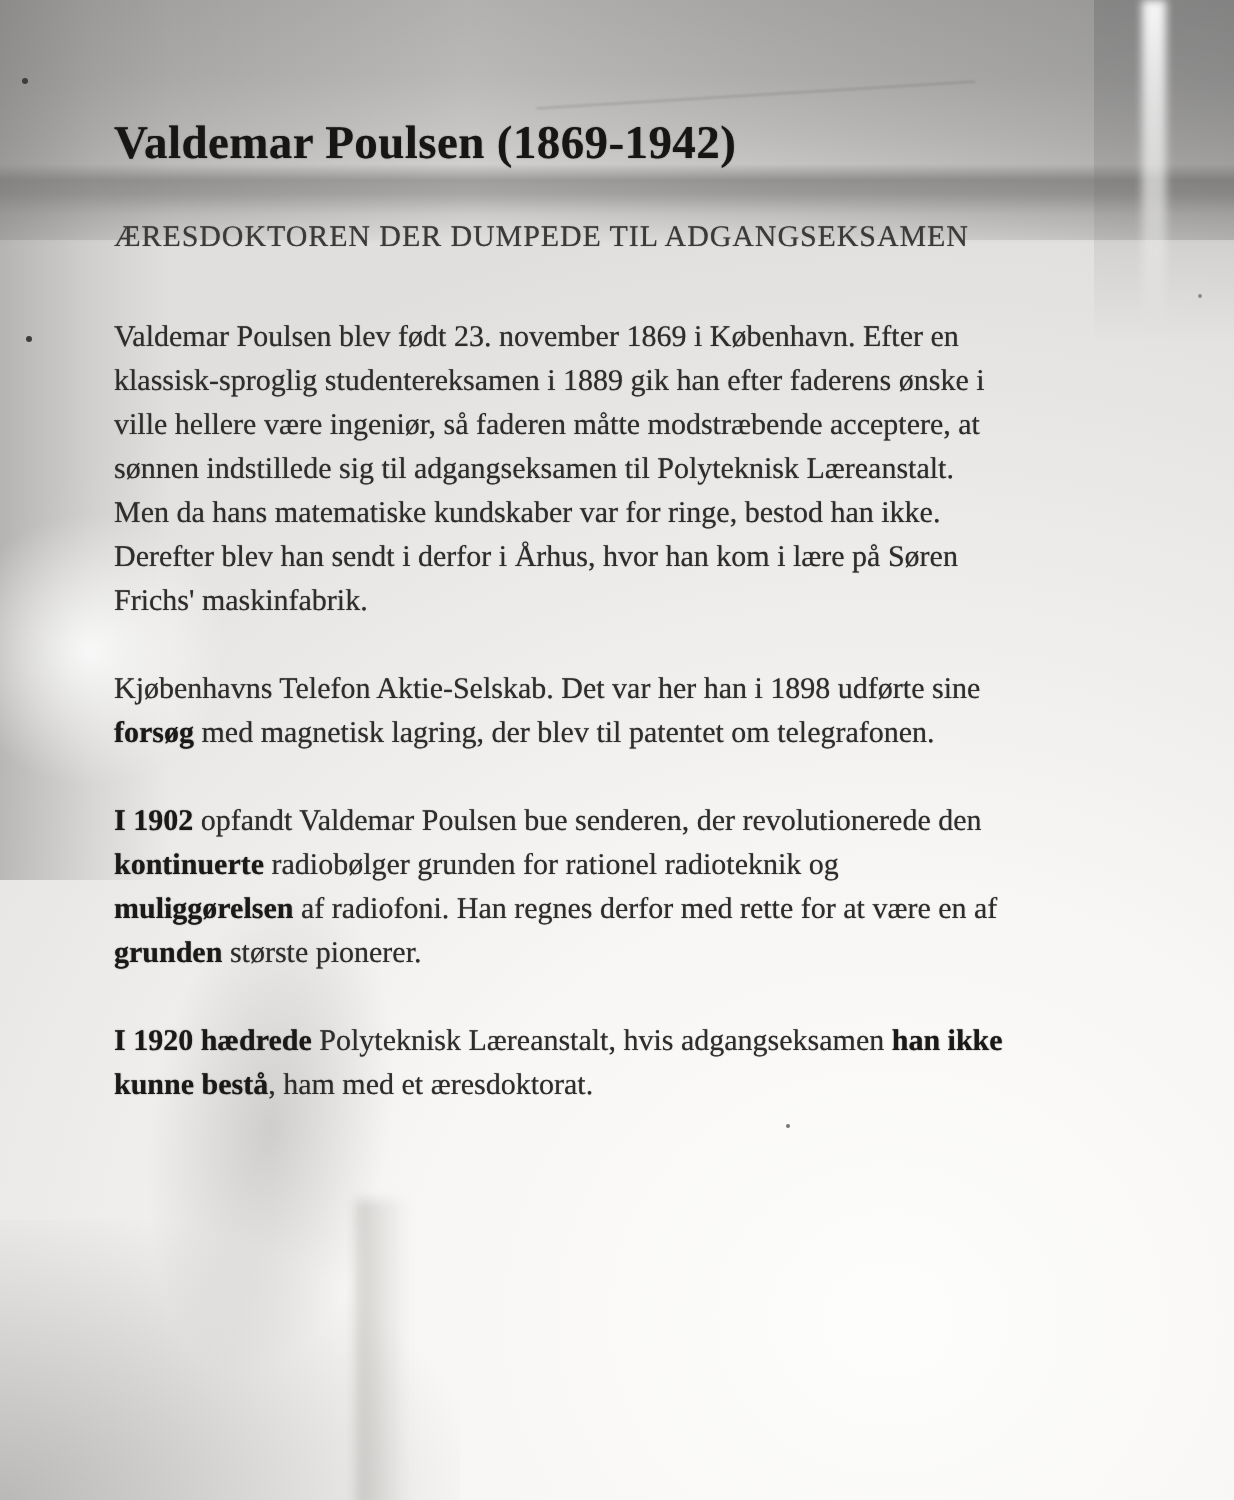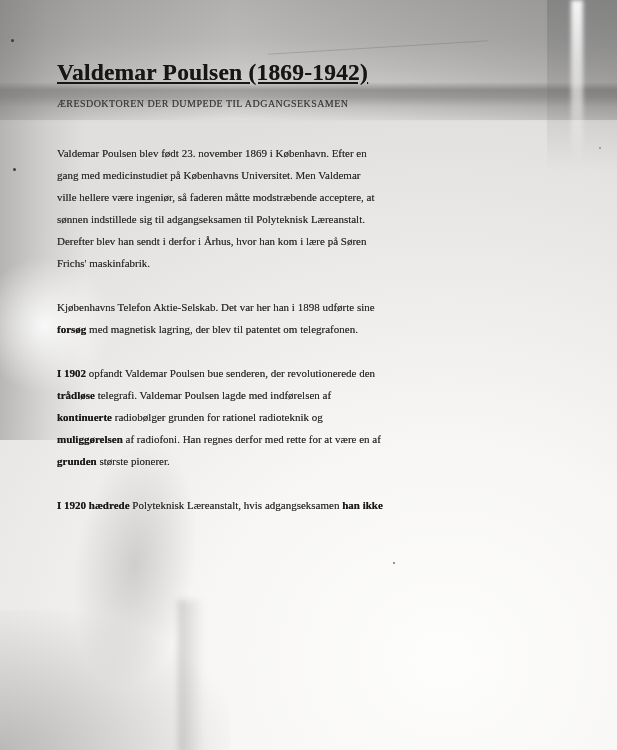--- a/index.html
+++ b/index.html
@@ -87,34 +87,33 @@
     color: #2e2d2b;
   }
   .title {
     margin: 0;
     font-size: 23.5px;
     line-height: 30px;
     font-weight: 700;
     letter-spacing: 0.2px;
     color: #171615;
     text-shadow: 0 0 0.6px rgba(23,22,21,0.65);
-    text-decoration: underline;
   }
   .subtitle {
-    margin-top: 7px;
-    font-size: 10px;
+    margin-top: 23px;
+    font-size: 15px;
     line-height: 19px;
     letter-spacing: 0.45px;
     color: #3b3a38;
     text-shadow: 0 0 0.5px rgba(59,58,56,0.6);
   }
   .paras { margin-top: 29px; }
   .para { margin: 0 0 22px 0; }
   .line {
-    font-size: 11px;
+    font-size: 15px;
     line-height: 22px;
     white-space: nowrap;
     text-shadow: 0 0 0.5px rgba(46,45,43,0.7);
   }
   .line .bb {
     font-weight: 700;
     color: #1a1918;
     text-shadow: 0 0 0.6px rgba(26,25,24,0.75);
   }
 </style>
@@ -137,36 +136,37 @@
   <div class="speck" style="left:13px; top:168px; width:3px; height:3px;"></div>
   <div class="speck" style="left:393px; top:562px; width:2px; height:2px; opacity:0.7;"></div>
   <div class="speck" style="left:599px; top:147px; width:2px; height:2px; opacity:0.5;"></div>
 
   <div class="content">
     <h1 class="title">Valdemar Poulsen (1869-1942)</h1>
     <div class="subtitle">ÆRESDOKTOREN DER DUMPEDE TIL ADGANGSEKSAMEN</div>
     <div class="paras">
         <div class="para">
           <div class="line">Valdemar Poulsen blev født 23. november 1869 i København. Efter en</div>
-          <div class="line">gang med medicinstudiet på Københavns Universitet. Men Valdemar</div>
+          <div class="line">klassisk-sproglig studentereksamen i 1889 gik han efter faderens ønske i</div>
           <div class="line">ville hellere være ingeniør, så faderen måtte modstræbende acceptere, at</div>
           <div class="line">sønnen indstillede sig til adgangseksamen til Polyteknisk Læreanstalt.</div>
+          <div class="line">Men da hans matematiske kundskaber var for ringe, bestod han ikke.</div>
           <div class="line">Derefter blev han sendt i derfor i Århus, hvor han kom i lære på Søren</div>
           <div class="line">Frichs' maskinfabrik.</div>
         </div>
         <div class="para">
           <div class="line">Kjøbenhavns Telefon Aktie-Selskab. Det var her han i 1898 udførte sine</div>
           <div class="line"><span class="bb">forsøg</span> med magnetisk lagring, der blev til patentet om telegrafonen.</div>
         </div>
         <div class="para">
           <div class="line"><span class="bb">I 1902</span> opfandt Valdemar Poulsen bue senderen, der revolutionerede den</div>
-          <div class="line"><span class="bb">trådløse</span> telegrafi. Valdemar Poulsen lagde med indførelsen af</div>
           <div class="line"><span class="bb">kontinuerte</span> radiobølger grunden for rationel radioteknik og</div>
           <div class="line"><span class="bb">muliggørelsen</span> af radiofoni. Han regnes derfor med rette for at være en af</div>
           <div class="line"><span class="bb">grunden</span> største pionerer.</div>
         </div>
         <div class="para">
           <div class="line"><span class="bb">I 1920 hædrede</span> Polyteknisk Læreanstalt, hvis adgangseksamen <span class="bb">han ikke</span></div>
+          <div class="line"><span class="bb">kunne bestå</span>, ham med et æresdoktorat.</div>
         </div>
       </div>
   </div>
 
 </div>
 
 </body></html>

